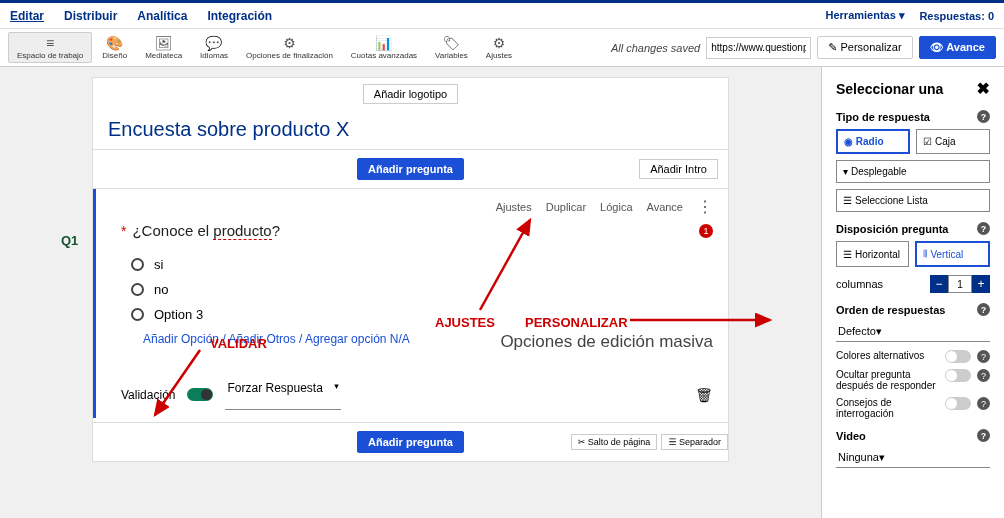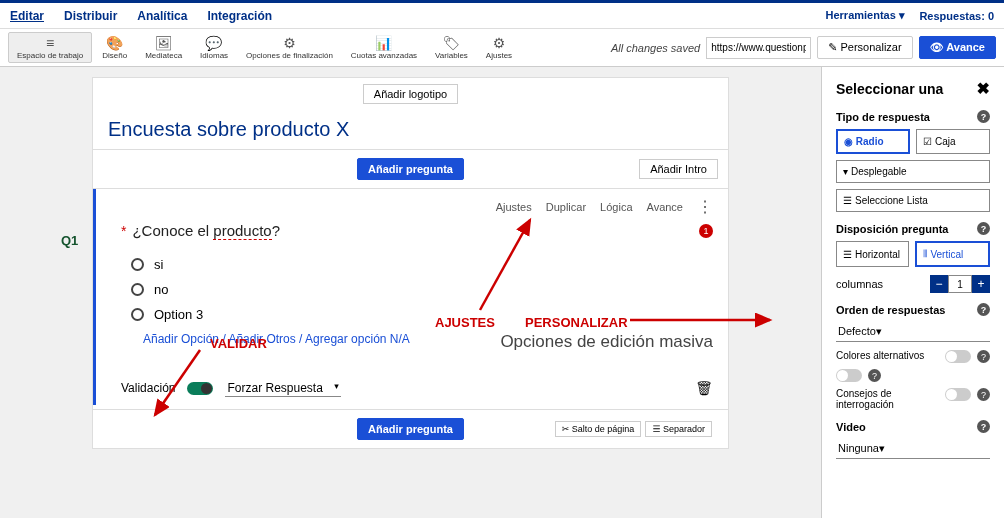--- a/index.html
+++ b/index.html
@@ -43,25 +43,25 @@
 .opt { display: flex; align-items: center; gap: 10px; margin: 10px 0; font-size: 13px; }
 .radio { width: 13px; height: 13px; border: 2px solid #444; border-radius: 50%; }
 .opt-links { color: #1a4fd6; font-size: 12px; margin-top: 8px; margin-left: 12px; }
 .opt-links a { cursor: pointer; }
 .mass-edit { float: right; color: #444; font-size: 17px; }
 .validation-row { display: flex; align-items: center; gap: 12px; margin-top: 25px; padding-top: 8px; }
 .toggle { width: 26px; height: 13px; background: #0a7d5a; border-radius: 7px; position: relative; cursor: pointer; }
 .toggle::after { content: ''; position: absolute; right: 1px; top: 1px; width: 11px; height: 11px; background: #333; border-radius: 50%; }
 .toggle.off { background: #ccc; }
 .toggle.off::after { left: 1px; right: auto; background: #fff; }
-.dropdown { border-bottom: 1px solid #888; padding: 2px 18px 1px 2px; font-size: 12px; cursor: pointer; position: relative; }
+.dropdown { border-bottom: 1px solid #888; padding: 2px 18px 14px 2px; font-size: 12px; cursor: pointer; position: relative; }
 .dropdown::after { content: '▾'; position: absolute; right: 2px; font-size: 9px; }
 .trash { margin-left: auto; font-size: 14px; cursor: pointer; }
 .footer-bar { display: flex; align-items: center; justify-content: center; padding: 8px; gap: 6px; border-top: 1px solid #ddd; position: relative; margin-top: 4px; }
-.footer-right { position: absolute; right: 16px; display: flex; gap: 4px; }
+.footer-right { position: absolute; right: 0; display: flex; gap: 4px; }
 .mini-btn { border: 1px solid #ccc; background: #fff; padding: 2px 6px; font-size: 9px; cursor: pointer; }
 .sidebar { width: 183px; border-left: 1px solid #ccc; padding: 12px 14px; overflow-y: auto; }
 .side-title { display: flex; justify-content: space-between; align-items: center; margin-bottom: 12px; }
 .side-title h3 { font-size: 14px; }
 .close { font-size: 16px; font-weight: bold; cursor: pointer; }
 .section-label { font-size: 11px; font-weight: bold; margin: 10px 0 6px; display: flex; justify-content: space-between; align-items: center; }
 .help { width: 13px; height: 13px; border-radius: 50%; background: #555; color: #fff; font-size: 9px; display: inline-flex; align-items: center; justify-content: center; cursor: pointer; }
 .type-grid { display: flex; flex-wrap: wrap; gap: 6px; }
 .type-btn { flex: 1 1 calc(50% - 3px); border: 1px solid #888; padding: 5px 6px; font-size: 10px; cursor: pointer; display: flex; align-items: center; gap: 3px; }
 .type-btn.sel { border: 2px solid #1a4fd6; color: #1a4fd6; font-weight: bold; }
@@ -236,20 +236,21 @@
         <span>▾</span>
       </div>
     <div class="row-toggle">
         <span>Colores alternativos</span>
         <span style="display:flex;gap:6px;align-items:center">
           <span class="toggle off"></span>
           <span class="help">?</span>
         </span>
       </div>
     <div class="row-toggle">
+        <span>Ocultar pregunta después de responder</span>
         <span style="display:flex;gap:6px;align-items:center">
           <span class="toggle off"></span>
           <span class="help">?</span>
         </span>
       </div>
     <div class="row-toggle">
         <span>Consejos de interrogación</span>
         <span style="display:flex;gap:6px;align-items:center">
           <span class="toggle off"></span>
           <span class="help">?</span>

